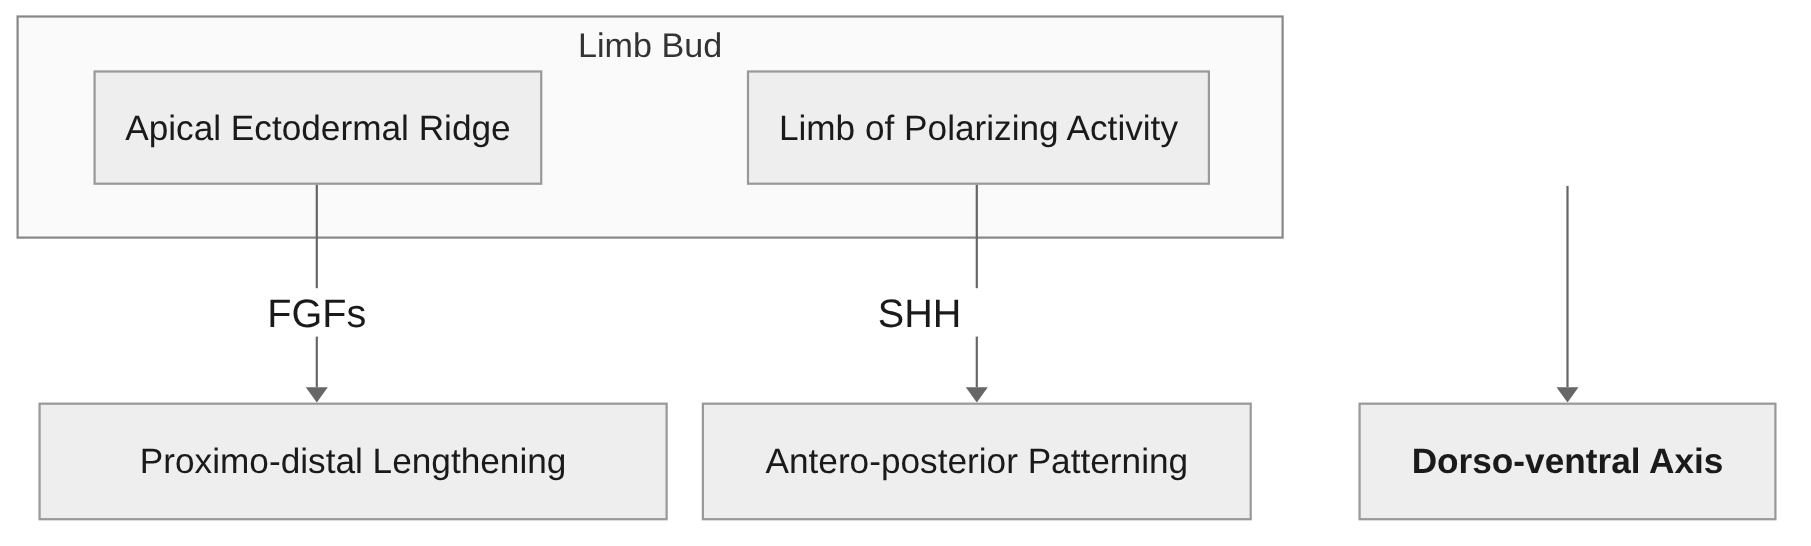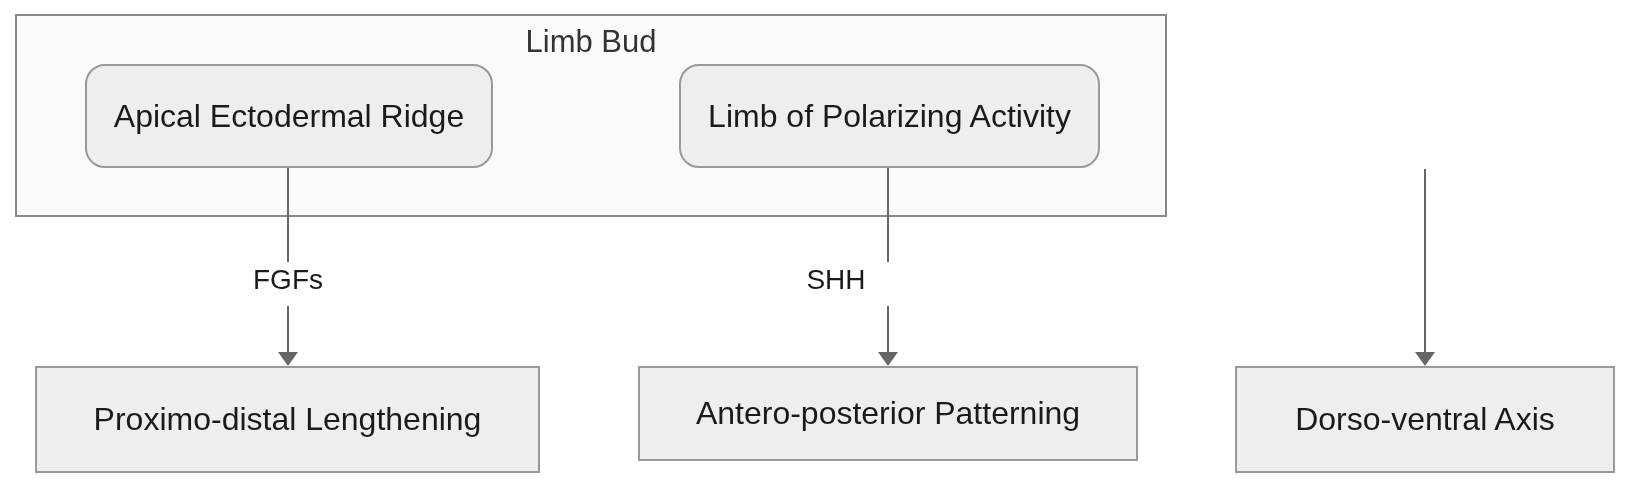--- a/index.html
+++ b/index.html
@@ -39,39 +39,39 @@
     display: flex;
     align-items: center;
     justify-content: center;
     text-align: center;
     background: var(--node-fill, #eeeeee);
     border: 2px solid var(--node-border, #999999);
     box-sizing: border-box;
     font-size: 32px;
     color: var(--text, #1a1a1a);
   }
-  .node.rounded { border-radius: 20px; }
+  .node.rounded { border-radius: 0; }
   
   #node-aer { left: 85px;  top: 64px; width: 408px; height: 104px; }
   #node-zpa { left: 679px; top: 64px; width: 421px; height: 104px; }
   #node-wnt { left: 1287px; top: 63px; width: 276px; height: 106px; }
   
-  #node-pd { left: 35px;   top: 366px; width: 505px; height: 107px; text-align: right; }
-  #node-ap { left: 638px;  top: 366px; width: 500px; height: 95px; }
-  #node-dv { left: 1235px; top: 366px; width: 380px; height: 107px; }
+  #node-pd { left: 35px;   top: 366px; width: 572px; height: 107px; text-align: right; }
+  #node-ap { left: 638px;  top: 366px; width: 500px; height: 107px; }
+  #node-dv { left: 1235px; top: 366px; width: 380px; height: 107px; font-weight: bold; }
   .edge-seg {
     position: absolute;
     width: 2px;
     background: var(--arrow, #666666);
   }
   .edge-label {
     position: absolute;
     top: 264px;
     transform: translateX(-50%);
-    font-size: 28px;
+    font-size: 36px;
     color: var(--text, #1a1a1a);
     white-space: nowrap;
   }
   .arrow-head {
     position: absolute;
     top: 352px;
     width: 0;
     height: 0;
     border-left: 10px solid transparent;
     border-right: 10px solid transparent;

